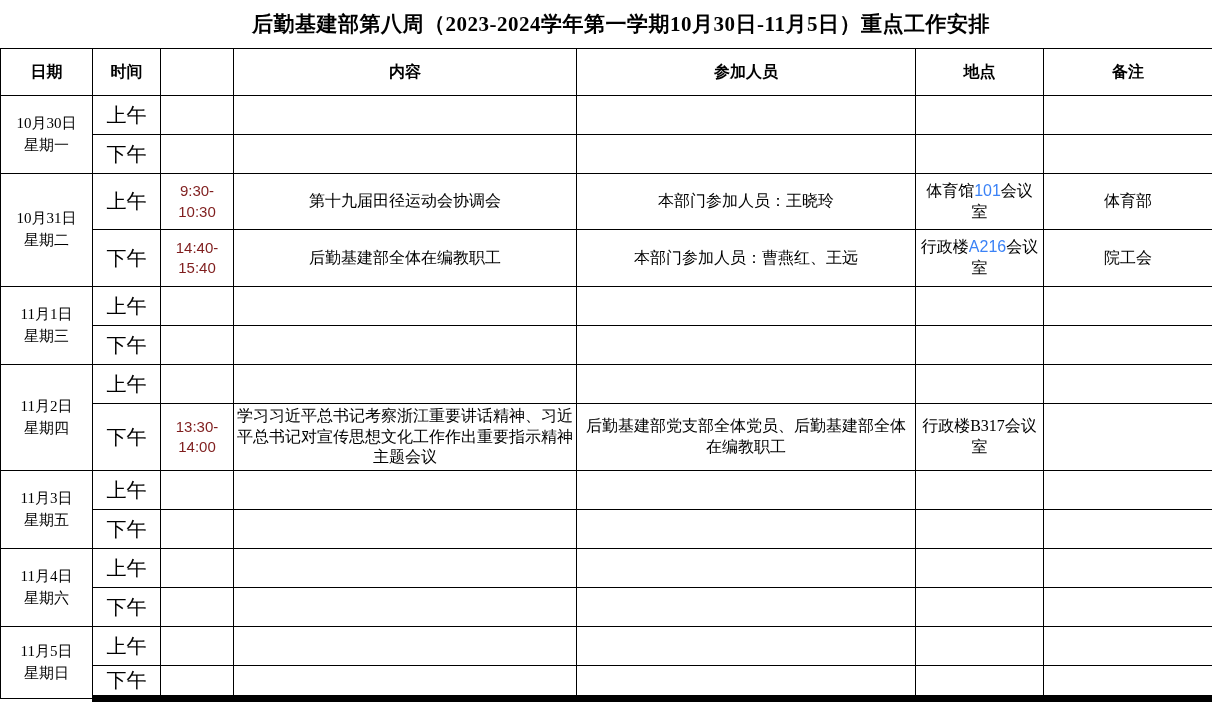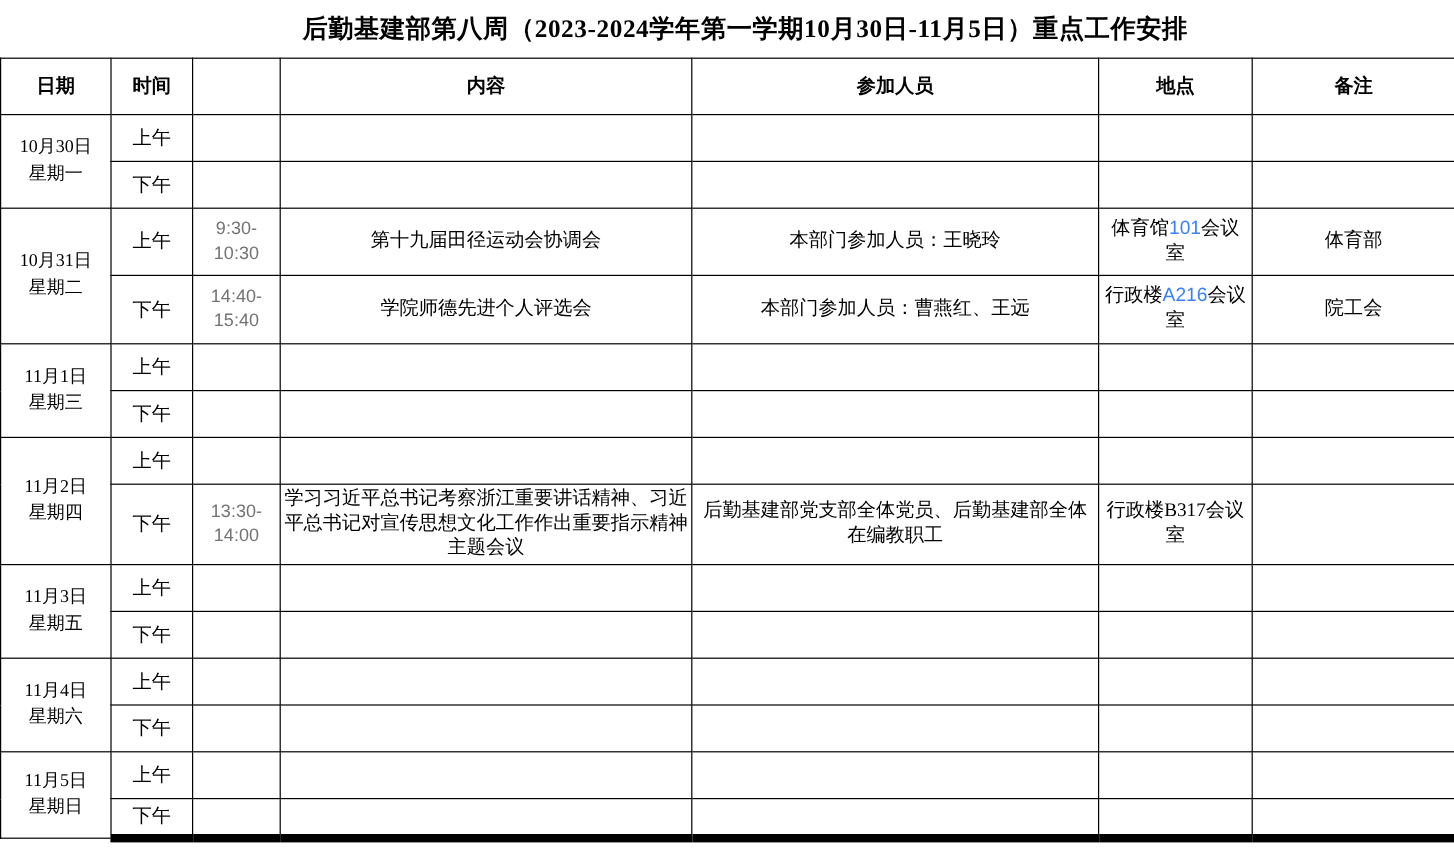--- a/index.html
+++ b/index.html
@@ -14,24 +14,24 @@
   }
   table.schedule{
     border-collapse:collapse;table-layout:fixed;width:1212px;border-radius:31px;
   }
   table.schedule th, table.schedule td{
     border:1px solid #000;text-align:center;vertical-align:middle;
     padding:0 3px;overflow:hidden;
   }
   tr.hdr th{height:46px;font-size:16px;font-weight:bold;}
   td.c-date{font-weight:normal;font-size:15px;white-space:pre-line;line-height:1.45;}
-  td.c-period{font-size:16px;font-weight:normal;}
+  td.c-period{font-size:20px;font-weight:normal;}
   td.c-time{
     font-family:"Liberation Sans","DejaVu Sans",sans-serif;
-    color:#737373;font-size:15px;white-space:pre-line;line-height:1.35;
+    color:#7f1d1d;font-size:15px;white-space:pre-line;line-height:1.35;
   }
   td.c-content, td.c-part, td.c-loc, td.c-rem{font-size:16px;line-height:1.3;}
   .room-blue{
     color:#3b82f6;font-family:"Liberation Sans","DejaVu Sans",sans-serif;
   }
   tr.h40{height:39px;} tr.h57{height:56px;} tr.h58{height:57px;}
   tr.h68{height:67px;} tr.h34{height:33px;}
   tr.last td{border-bottom:7px solid #000;}
 </style>
 </head>
@@ -88,21 +88,21 @@
 10:30</td>
       <td class="c-content">第十九届田径运动会协调会</td>
       <td class="c-part">本部门参加人员：王晓玲</td>
       <td class="c-loc"><span>体育馆</span><span class="room-blue">101</span><span>会议室</span></td>
       <td class="c-rem">体育部</td>
     </tr>
     <tr class="h58">
       <td class="c-period">下午</td>
       <td class="c-time">14:40-
 15:40</td>
-      <td class="c-content">学院师德先进个人评选会</td>
+      <td class="c-content">后勤基建部全体在编教职工</td>
       <td class="c-part">本部门参加人员：曹燕红、王远</td>
       <td class="c-loc"><span>行政楼</span><span class="room-blue">A216</span><span>会议室</span></td>
       <td class="c-rem">院工会</td>
     </tr>
 
     <tr class="h40">
       <td class="c-date" rowspan="2">11月1日
 星期三</td>
       <td class="c-period">上午</td>
       <td class="c-time"></td>

